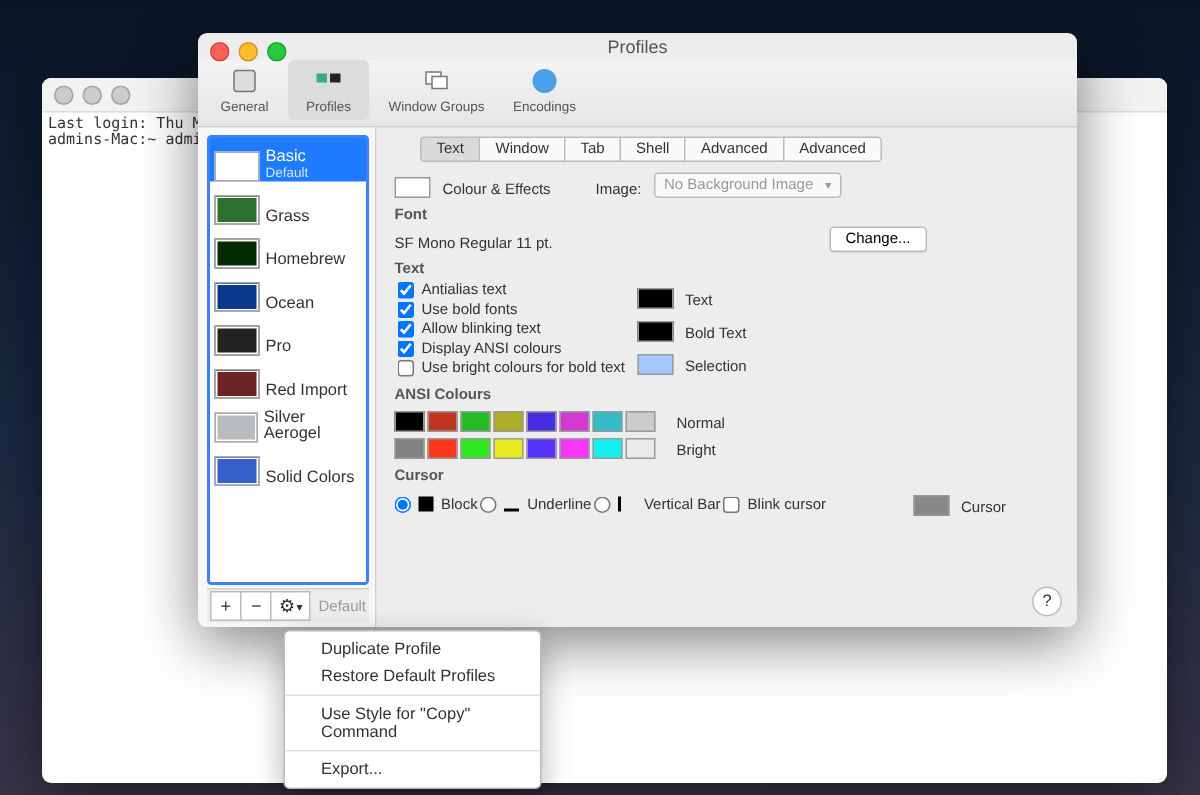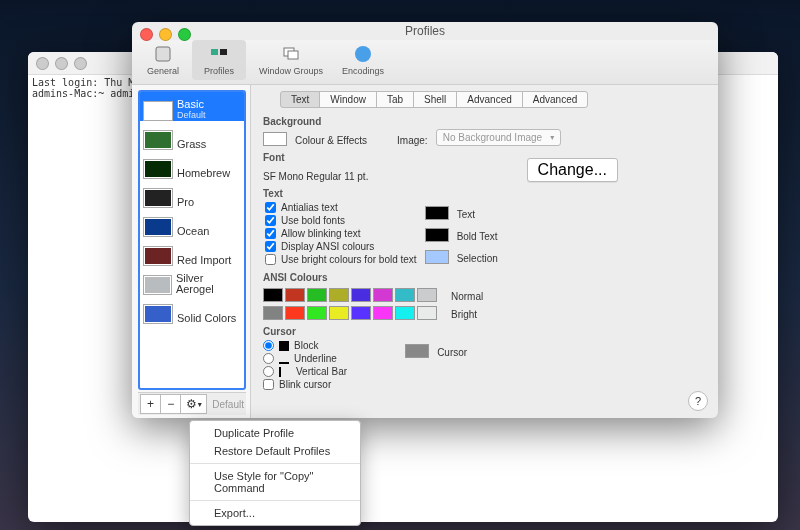--- a/index.html
+++ b/index.html
@@ -36,28 +36,28 @@
   .content{flex:1;padding:6px 10px 6px 12px;overflow:auto;font-size:10px;position:relative}
   .tabbar{display:flex;gap:0;margin:0 0 8px 18px}
   .tab{padding:2px 10px;border:1px solid #bbb;background:#fafafa;margin-left:-1px;font-size:10px}
   .tab:first-child{border-radius:3px 0 0 3px}
   .tab:last-child{border-radius:0 3px 3px 0}
   .tab.sel{background:#dadada}
   .section-h{font-weight:600;color:#555;margin:6px 0 3px}
   .row{display:flex;align-items:flex-end;gap:8px;margin:2px 0;height:16px}
   .sw{width:22px;height:12px;border:1px solid #999;background:#fff}
   .sw.black{background:#000}.sw.selbg{background:#a5c9ff}
-  .btn{border:1px solid #bbb;border-radius:3px;background:#fff;padding:2px 10px;font-size:16px;box-shadow:0 1px 0 #ddd}
+  .btn{border:1px solid #bbb;border-radius:3px;background:#fff;padding:2px 10px;font-size:10px;box-shadow:0 1px 0 #ddd}
   .popup{border:1px solid #bbb;border-radius:3px;background:#fafafa;padding:2px 6px;font-size:10px;color:#999;display:inline-flex;align-items:center;gap:8px}
   .cks{display:flex;flex-direction:column;gap:2px;margin-left:2px}
   .cks label{display:flex;align-items:center;gap:5px}
   input[type=checkbox],input[type=radio]{margin:0;width:11px;height:11px}
   .ansi{display:flex;gap:2px}
   .ansi .sw{width:18px;height:12px}
-  .curs{display:flex;flex-direction:column;gap:2px}
+  .curs{display:flex;gap:2px}
   .curs label{display:flex;align-items:center;gap:5px}
   .cursample{width:10px;height:10px;display:inline-block}
   .helpbtn{position:absolute;right:10px;bottom:8px;width:18px;height:18px;border-radius:50%;border:1px solid #bbb;background:#fff;display:flex;align-items:center;justify-content:center;font-size:11px}
   
   .menu{position:absolute;left:189px;top:420px;width:170px;background:#fff;border:1px solid #bbb;border-radius:4px;box-shadow:0 6px 20px rgba(0,0,0,.3);padding:3px 0;font-size:11px;z-index:10}
   .menu div{padding:3px 24px}
   .menu .sep{height:1px;background:#e0e0e0;padding:0;margin:3px 0}
   .chev{font-size:8px}
 </style>
 </head>
@@ -136,29 +136,29 @@
               <span>Grass</span>
             </span>
           </div>
           <div class="prow">
             <span class="thumb" style="background:#052b05"></span>
   <span class="plabs">
               <span>Homebrew</span>
             </span>
           </div>
           <div class="prow">
+            <span class="thumb" style="background:#0a3a8c"></span>
+  <span class="plabs">
+              <span>Ocean</span>
+            </span>
+          </div>
+          <div class="prow">
             <span class="thumb" style="background:#222"></span>
   <span class="plabs">
               <span>Pro</span>
-            </span>
-          </div>
-          <div class="prow">
-            <span class="thumb" style="background:#0a3a8c"></span>
-  <span class="plabs">
-              <span>Ocean</span>
             </span>
           </div>
           <div class="prow">
             <span class="thumb" style="background:#6b2323"></span>
   <span class="plabs">
               <span>Red Import</span>
             </span>
           </div>
           <div class="prow">
             <span class="thumb" style="background:#b8bcbf"></span>
@@ -186,21 +186,20 @@
     <div class="content">
       <div class="tabbar">
         <div class="tab sel">Text</div>
         <div class="tab">Window</div>
         <div class="tab">Tab</div>
         <div class="tab">Shell</div>
         <div class="tab">Advanced</div>
         <div class="tab">Advanced</div>
       </div>
 
-      <div class="section-h">Background</div>
       <div class="row">
         <span class="sw"></span>
         <span>Colour &amp; Effects</span>
         <span style="margin-left:22px">Image:</span>
         <span class="popup">
           <span>No Background Image</span>
             <span class="chev">▾</span>
         </span>
       </div>
 

